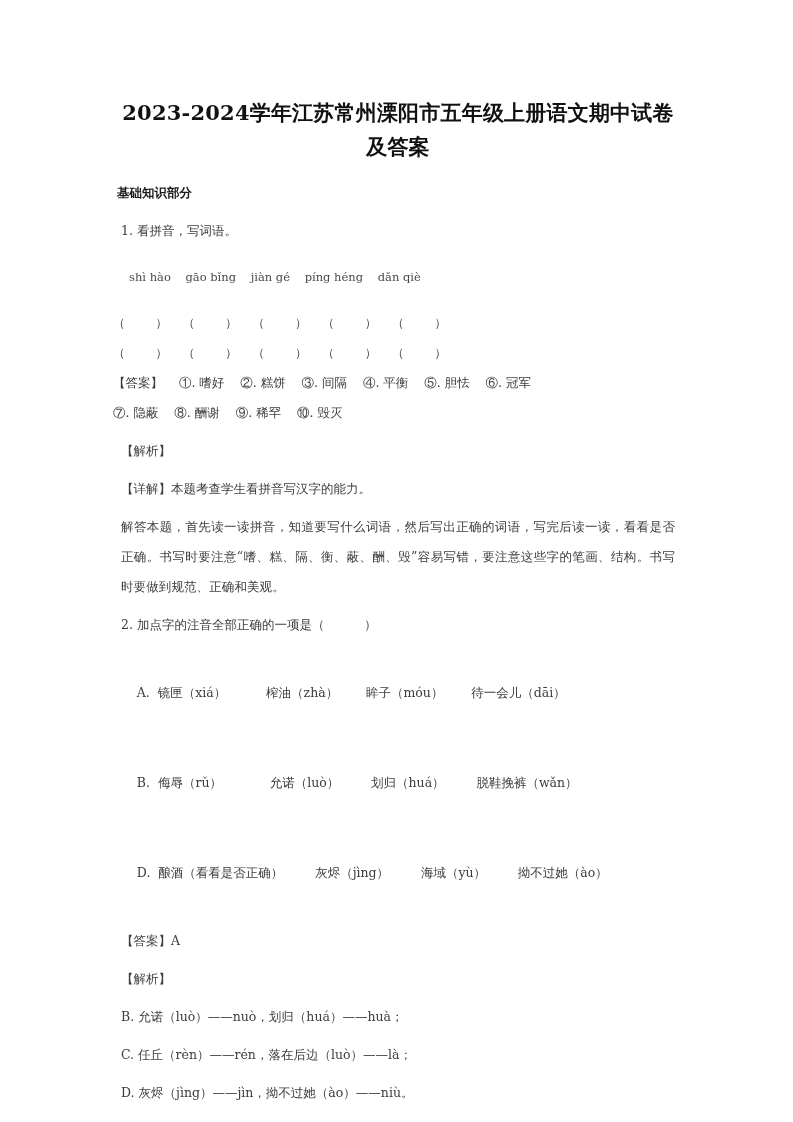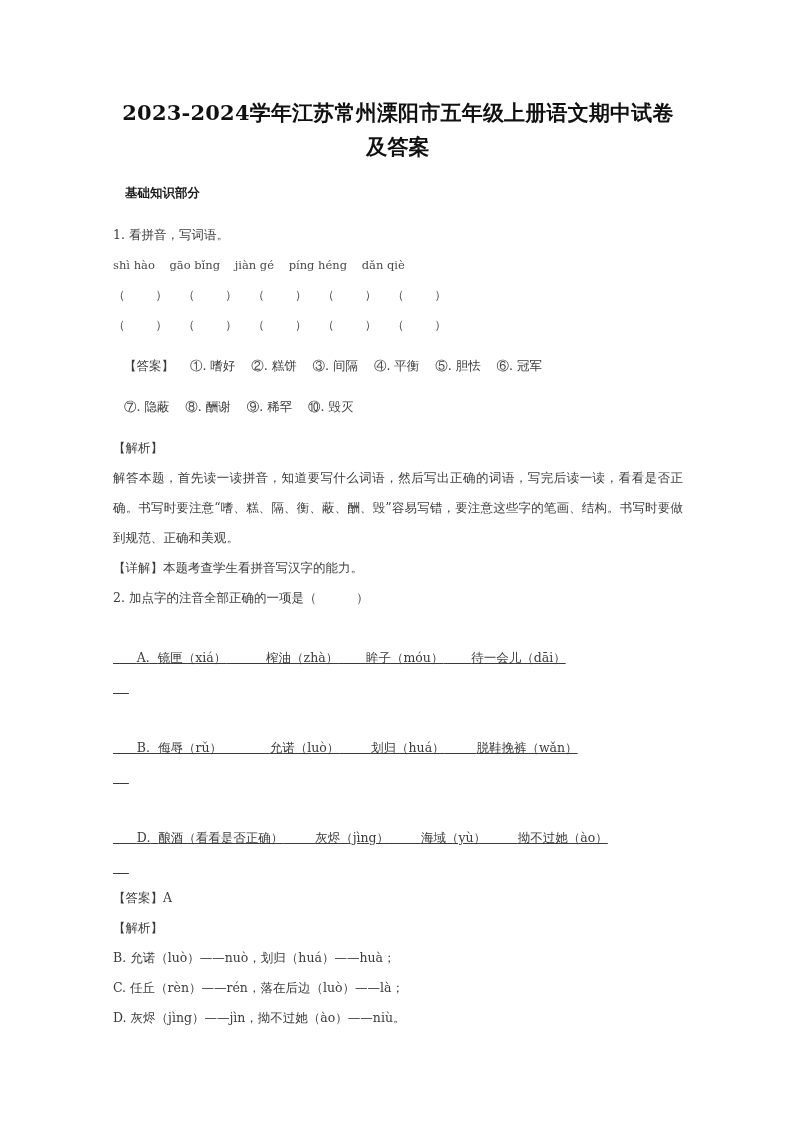--- a/index.html
+++ b/index.html
@@ -37,64 +37,63 @@
     text-align: center;
     letter-spacing: 0.2px;
     margin: 0 0 14px 0;
     font-family: "DejaVu Serif", "Liberation Serif", serif;
   }
   .section-head {
     font-size: 12.5px;
     font-weight: 700;
     color: #1c1c1c;
     line-height: 30px;
-    margin: 12px;
+    margin: 4px;
   }
   .line {
     font-size: 12.5px;
     line-height: 30px;
     color: #3c3c3c;
-    margin: 0;
+    margin: 8px;
     white-space: pre;
   }
   .line.wrap {
     white-space: normal;
     text-align: justify;
     text-justify: inter-ideograph;
     letter-spacing: 0.1px;
   }
   .pinyin {
     font-size: 11.5px;
     line-height: 30px;
     color: #4a4a4a;
-    margin: 0;
+    margin: 16px;
     white-space: pre;
     font-family: "DejaVu Serif", "Liberation Serif", serif;
   }
   .parens {
     font-size: 12px;
     line-height: 30px;
     color: #4a4a4a;
     margin: 0;
     white-space: pre;
   }
   .ans-line {
     font-size: 12.5px;
     line-height: 30px;
-    margin: 11px;
+    margin: 0;
     white-space: pre;
     color: #3c3c3c;
   }
   .opt-line {
     font-size: 12.5px;
     line-height: 30px;
     margin: 0;
     white-space: pre;
     color: #3c3c3c;
-    text-decoration: underline;
   }
 </style>
 </head>
 <body>
 
 <div class="page">
   <div class="content">
 
     <div class="doc-title">2023-2024学年江苏常州溧阳市五年级上册语文期中试卷及答案</div>
 
@@ -104,22 +103,22 @@
 
     <div class="pinyin">shì hào    gāo bǐng    jiàn gé    píng héng    dǎn qiè</div>
     <div class="parens">（        ）    （        ）    （        ）    （        ）    （        ）</div>
 
     <div class="parens">（        ）    （        ）    （        ）    （        ）    （        ）</div>
 
     <div class="ans-line">【答案】    ①. 嗜好    ②. 糕饼    ③. 间隔    ④. 平衡    ⑤. 胆怯    ⑥. 冠军</div>
     <div class="ans-line">⑦. 隐蔽    ⑧. 酬谢    ⑨. 稀罕    ⑩. 毁灭</div>
 
     <div class="line">【解析】</div>
+    <div class="line">【详解】本题考查学生看拼音写汉字的能力。</div>
     <div class="line wrap">解答本题，首先读一读拼音，知道要写什么词语，然后写出正确的词语，写完后读一读，看看是否正确。书写时要注意“嗜、糕、隔、衡、蔽、酬、毁”容易写错，要注意这些字的笔画、结构。书写时要做到规范、正确和美观。</div>
-    <div class="line">【详解】本题考查学生看拼音写汉字的能力。</div>
 
     <div class="line">2. 加点字的注音全部正确的一项是（          ）</div>
 
     <div class="opt-line">
       <span>A.</span><span>  </span><span>镜匣（xiá）</span><span>          </span><span>榨油（zhà）</span><span>       </span><span>眸子（móu）</span><span>       </span><span>待一会儿（dāi）</span>
     </div>
 
     <div class="opt-line">
       <span>B.</span><span>  </span><span>侮辱（rǔ）</span><span>            </span><span>允诺（luò）</span><span>        </span><span>划归（huá）</span><span>        </span><span>脱鞋挽裤（wǎn）</span>
     </div>

